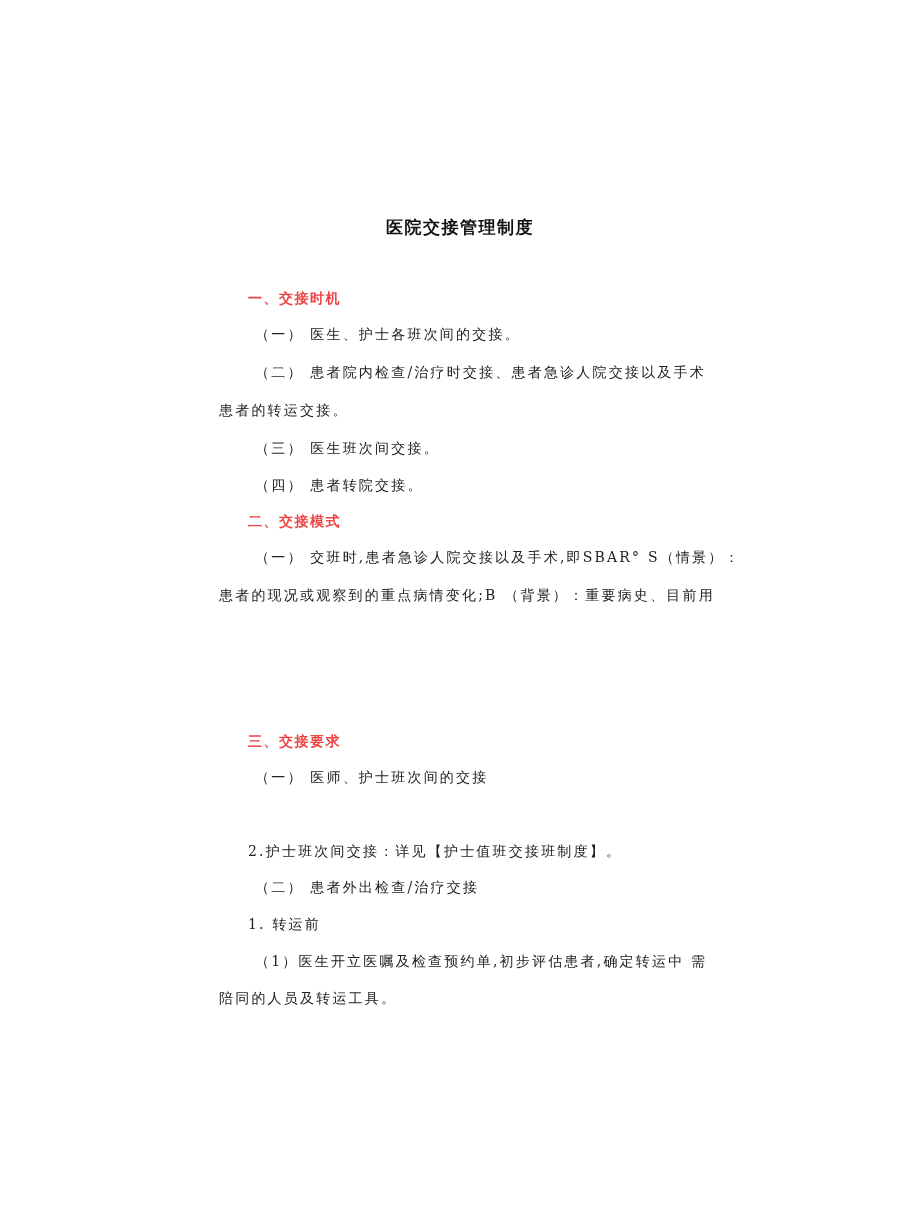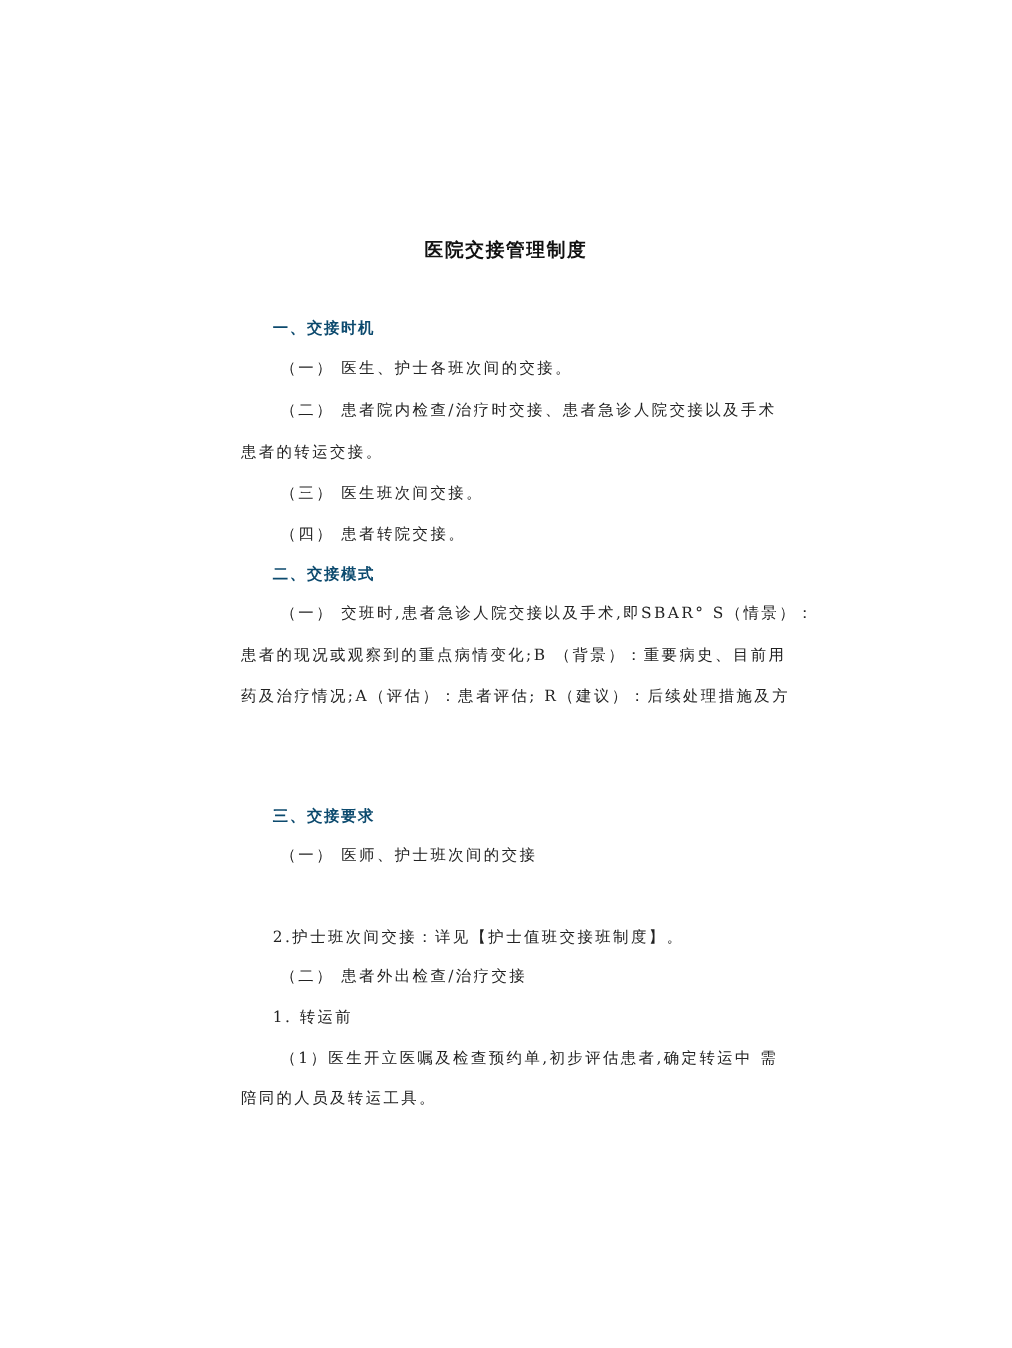--- a/index.html
+++ b/index.html
@@ -3,21 +3,21 @@
 <meta charset="utf-8">
 <style>
   html, body { margin: 0; padding: 0; background: #ffffff; }
   body { width: 920px; height: 1225px; position: relative; overflow: hidden;
          font-family: "DejaVu Serif", "Liberation Serif", serif; color: #1a1a1a; }
   .page { position: absolute; left: 0; top: 0; width: 920px; height: 1225px; background: #fff; }
   .title { position: absolute; left: 0; width: 920px; top: 216px; text-align: center;
            font-family: "DejaVu Sans", "Liberation Sans", sans-serif; font-weight: bold;
            font-size: 17px; letter-spacing: 1.5px; color: #111; }
   .line { position: absolute; font-size: 14px; letter-spacing: 2.2px; white-space: nowrap; color: #222; }
-  .h { font-family: "DejaVu Sans", "Liberation Sans", sans-serif; font-weight: bold; color: #0c4a6e; letter-spacing: 1.5px; }
+  .h { font-family: "DejaVu Sans", "Liberation Sans", sans-serif; font-weight: bold; color: #ef4444; letter-spacing: 1.5px; }
   .in1 { left: 248px; }
   .in2 { left: 255px; }
   .in0 { left: 219px; }
   .inn { left: 248px; }
 </style>
 </head>
 <body>
 
 <div class="page">
   <div class="title">医院交接管理制度</div>
@@ -25,21 +25,20 @@
   <div class="line h in1" style="top:290px">一、交接时机</div>
   <div class="line in2" style="top:326px">（一） 医生、护士各班次间的交接。</div>
   <div class="line in2" style="top:364px">（二） 患者院内检查/治疗时交接、患者急诊人院交接以及手术</div>
   <div class="line in0" style="top:402px">患者的转运交接。</div>
   <div class="line in2" style="top:440px">（三） 医生班次间交接。</div>
   <div class="line in2" style="top:477px">（四） 患者转院交接。</div>
 
   <div class="line h in1" style="top:513px">二、交接模式</div>
   <div class="line in2" style="top:549px">（一） 交班时,患者急诊人院交接以及手术,即SBAR° S（情景）：</div>
   <div class="line in0" style="top:587px">患者的现况或观察到的重点病情变化;B （背景）：重要病史、目前用</div>
-  <div class="line in0" style="top:624px">药及治疗情况;A（评估）：患者评估; R（建议）：后续处理措施及方</div>
 
   <div class="line h in1" style="top:733px">三、交接要求</div>
   <div class="line in2" style="top:769px">（一） 医师、护士班次间的交接</div>
   <div class="line inn" style="top:843px">2.护士班次间交接：详见【护士值班交接班制度】。</div>
   <div class="line in2" style="top:879px">（二） 患者外出检查/治疗交接</div>
   <div class="line inn" style="top:916px">1. 转运前</div>
   <div class="line in2" style="top:953px">（1）医生开立医嘱及检查预约单,初步评估患者,确定转运中 需</div>
   <div class="line in0" style="top:990px">陪同的人员及转运工具。</div>
 </div>
 

